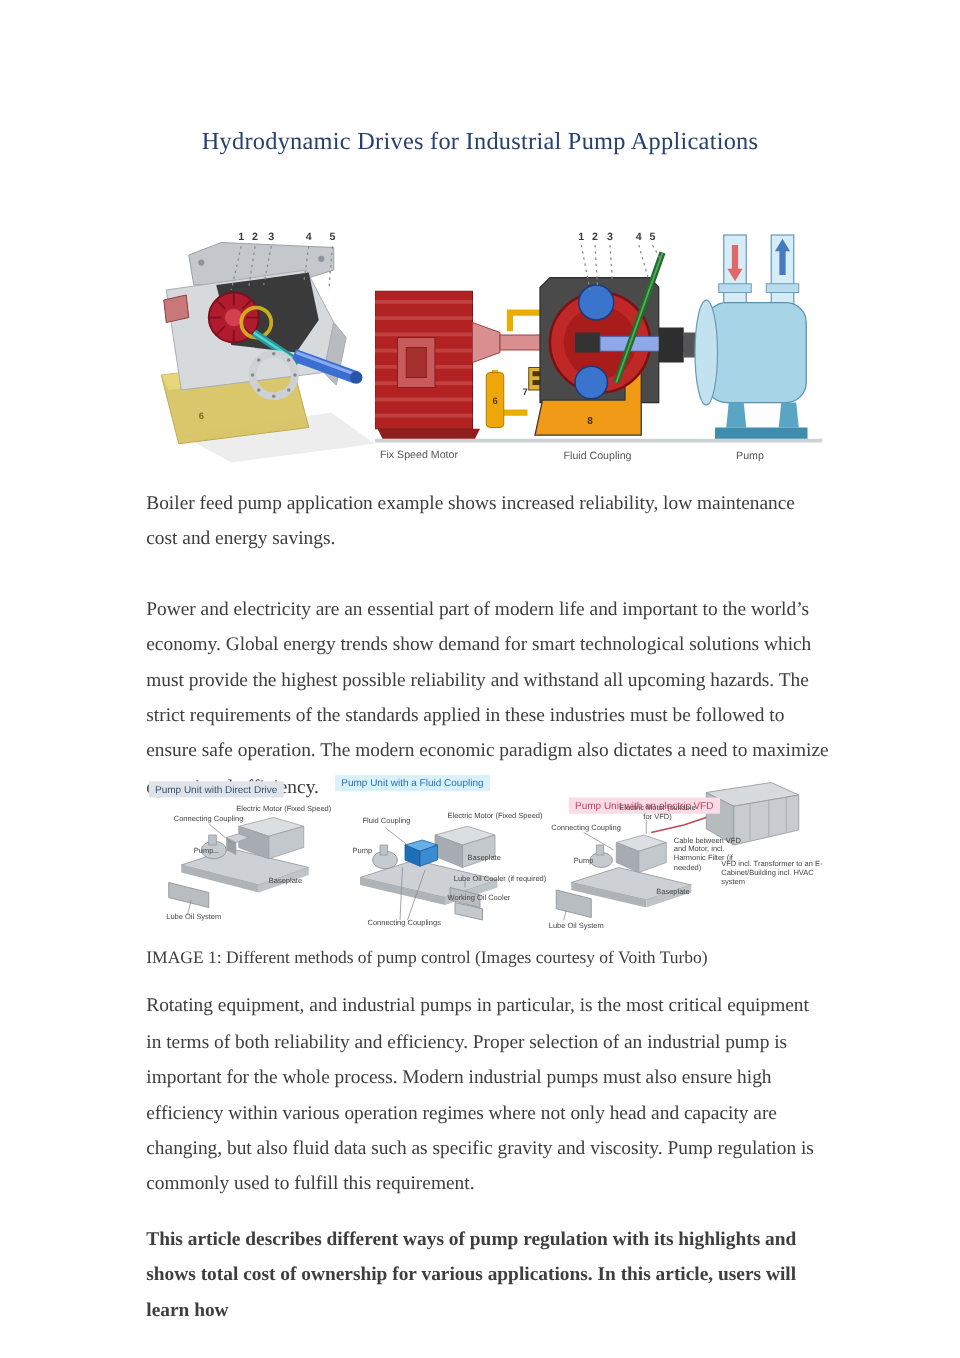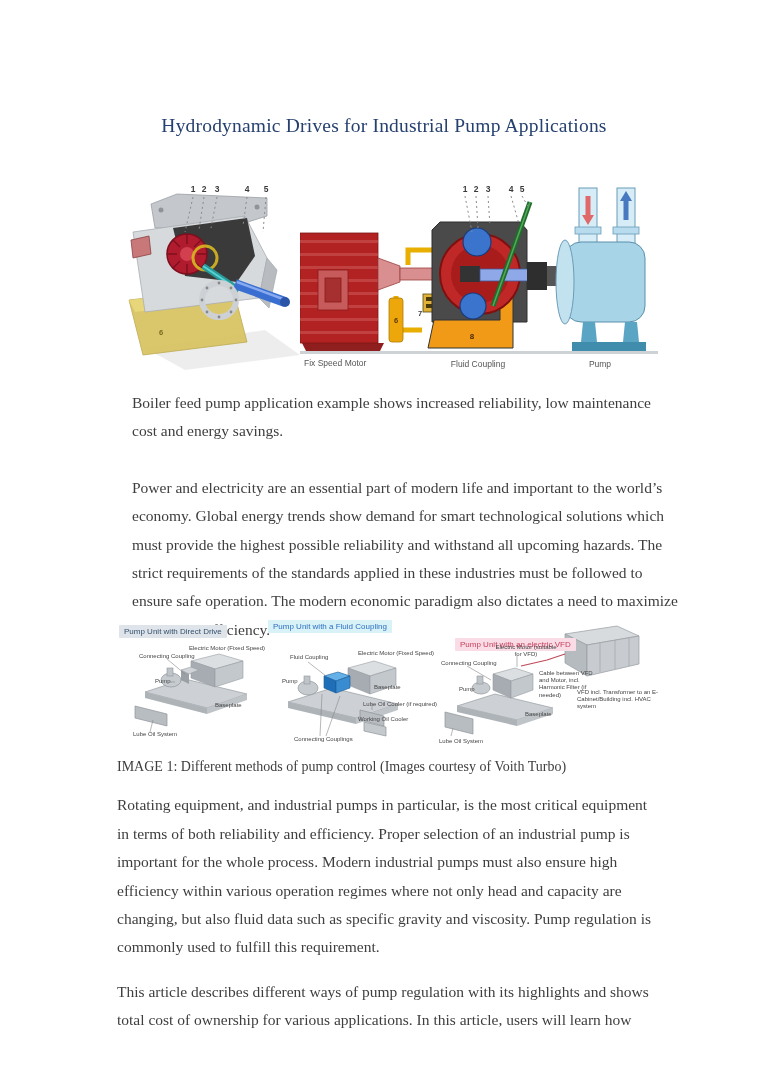--- a/index.html
+++ b/index.html
@@ -3,32 +3,32 @@
 <meta charset="utf-8">
 <style>
   * { margin:0; padding:0; box-sizing:border-box; }
   html,body { background:#ffffff; }
   .page {
     position:relative; width:768px; height:1086px; background:#ffffff;
     overflow:hidden; font-family:"Liberation Serif", serif;
   }
   .doc-title {
     position:absolute; top:103px; left:0; width:768px; text-align:center;
-    font-size:19.5px; color:#26406f; letter-spacing:.2px;margin-top:12px;
+    font-size:19.5px; color:#26406f; letter-spacing:.2px;
   }
   .para {
     font-size:15.5px; line-height:28.4px; color:#3e3e3e; width:546px;
     text-align:left;
   }
-  .flow-a { position:absolute; top:389px; left:132px; }
+  .flow-a { position:absolute; top:389px; left:117px; }
   .flow-a .para + .para { margin-top:28px; }
   .flow-b { position:absolute; top:753px; left:117px; }
   .caption { font-size:14px; line-height:28.4px; color:#3e3e3e; }
   .flow-b .para { margin-top:10px; }
-  .flow-b .para + .para { margin-top:16px; }
+  .flow-b .para + .para { margin-top:16px;font-weight:bold; }
   .fig { position:absolute; }
   
   .panel { position:absolute; }
   .chip {
     position:absolute; font-family:"Liberation Sans", sans-serif;
     font-size:8px; padding:2px 5px; white-space:nowrap; border-radius:1px;
   }
   .chip1 { background:#dfe4ea; color:#33506e; }
   .chip2 { background:#d8f2f8; color:#2e6fc0; }
   .chip3 { background:#f9dce6; color:#c8405e; }

